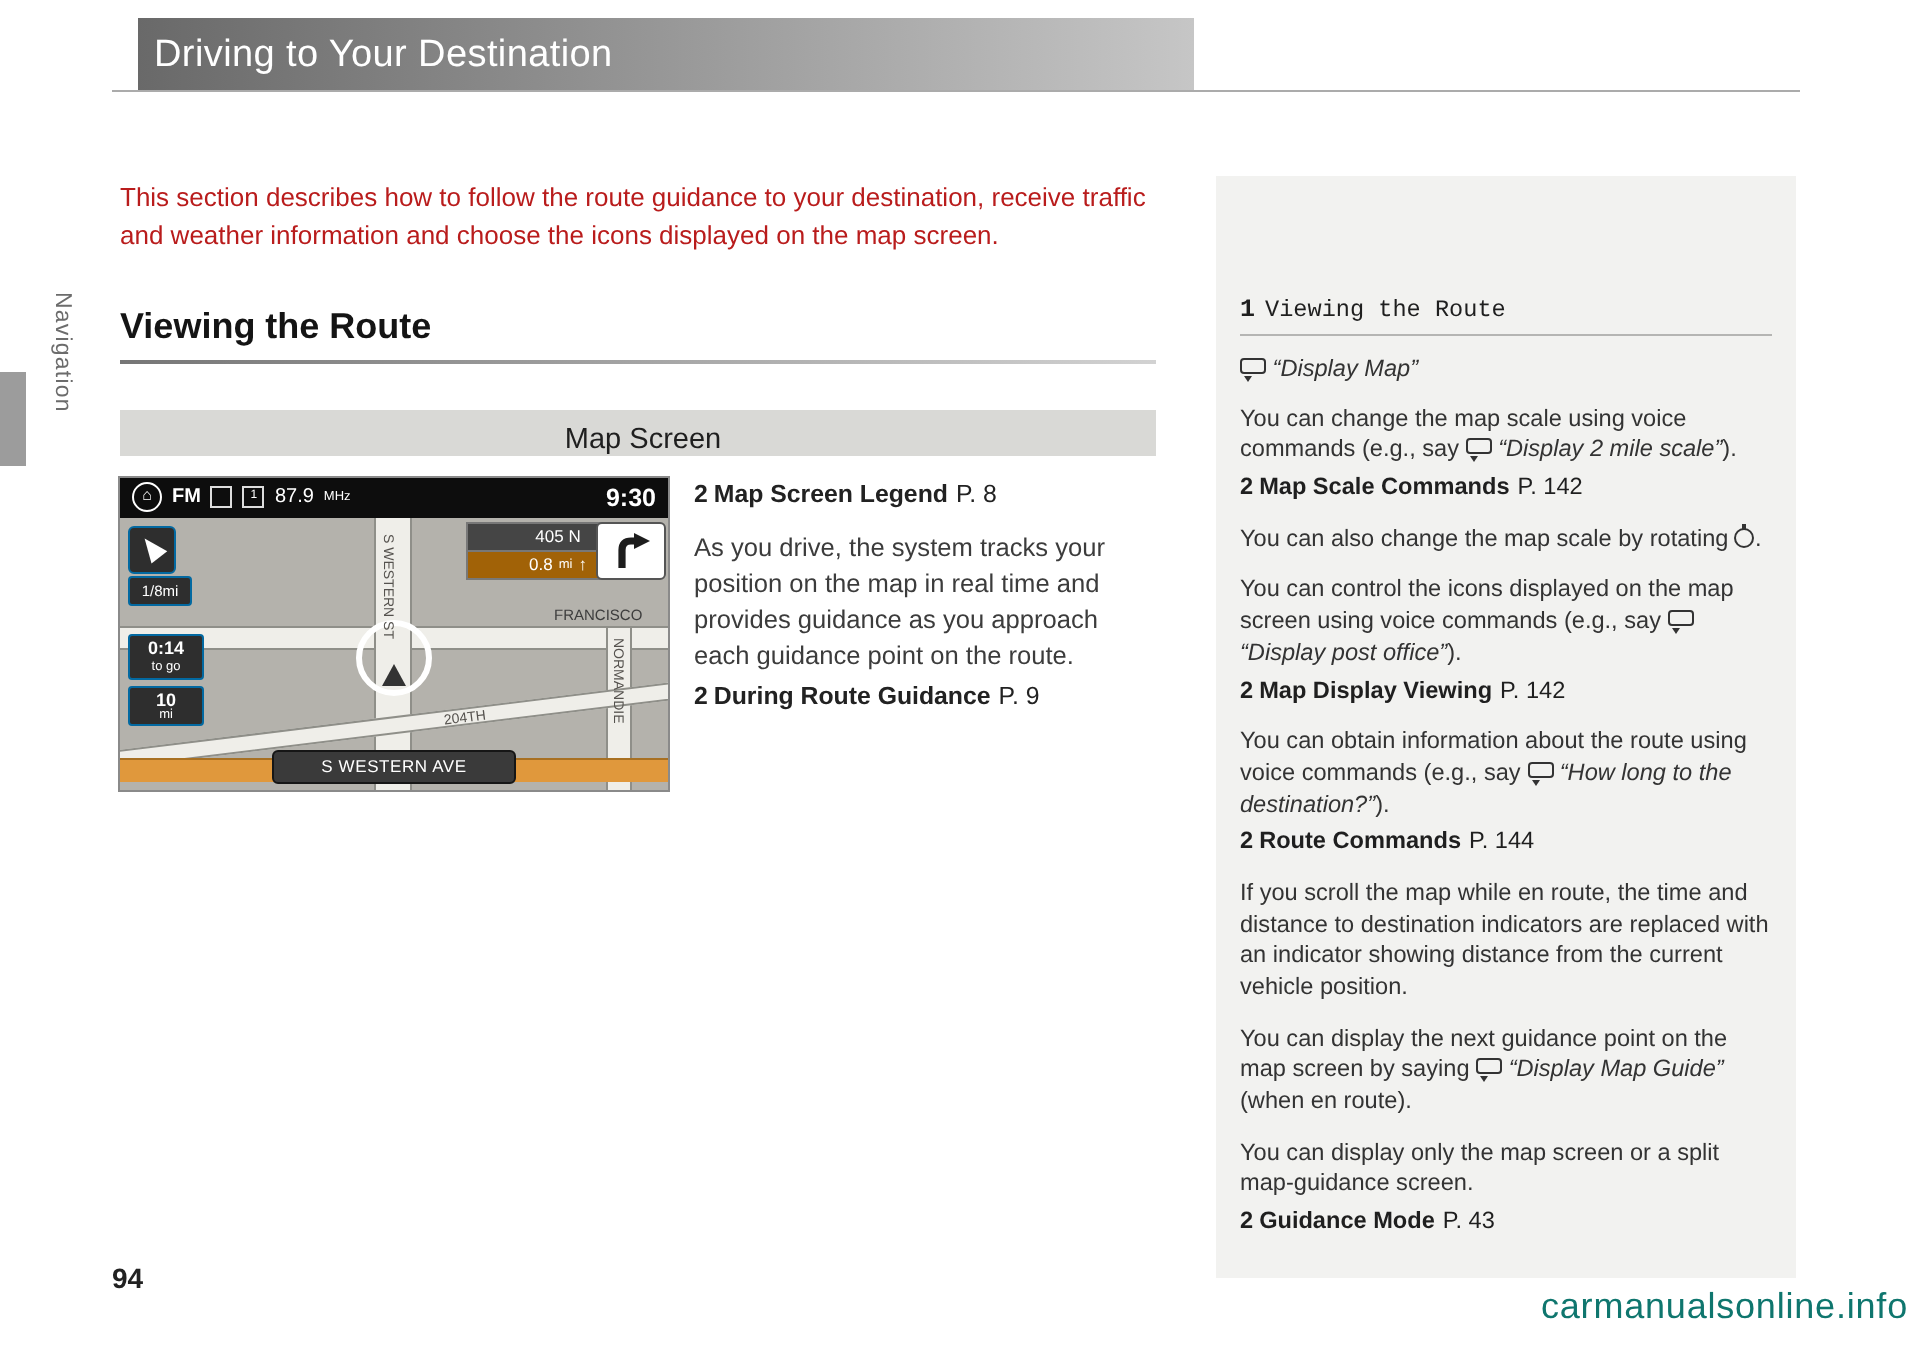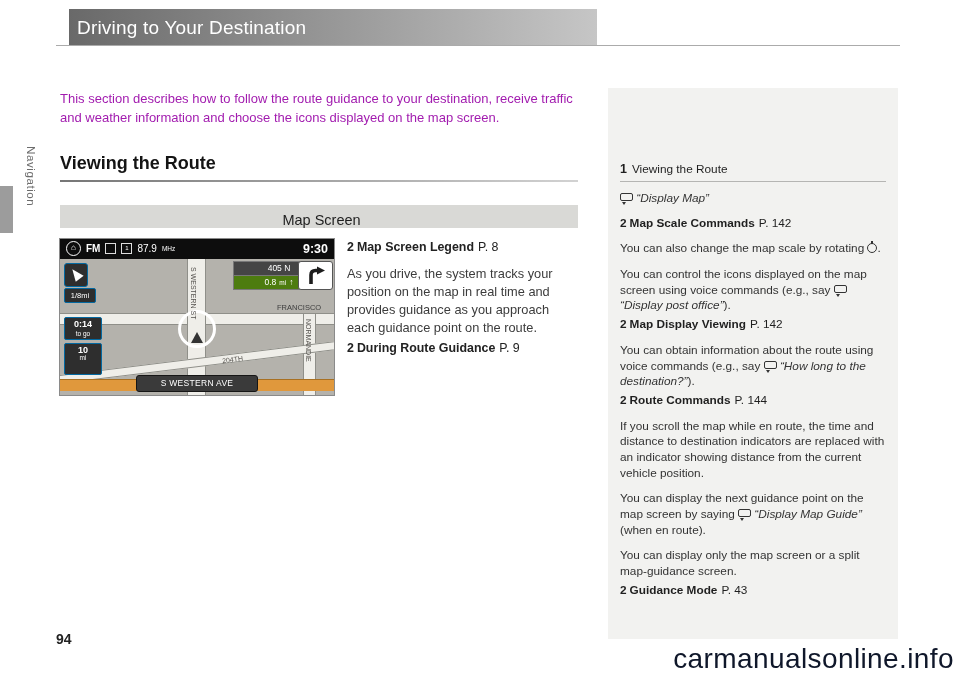--- a/index.html
+++ b/index.html
@@ -10,21 +10,21 @@
     background:linear-gradient(to right,#696969,#c6c6c6);color:#fff;font-size:19px;
     display:flex;align-items:center;padding-left:8px;box-sizing:border-box;letter-spacing:.2px;margin-left:13px;}
   .header-rule{position:absolute;left:56px;top:45px;width:844px;height:1px;background:#ababab;}
 
   
   .chapter-tab{position:absolute;left:0;top:186px;width:13px;height:47px;background:#9c9c9c;}
   .chapter-label{position:absolute;left:25px;top:146px;writing-mode:vertical-rl;font-size:11.5px;color:#6c6c6c;letter-spacing:.6px;}
 
   
   .main{position:absolute;left:60px;top:90px;width:518px;}
-  .intro{font-size:13px;color:#a21caf;line-height:1.45;margin:0;}
+  .intro{font-size:13px;color:#b91c1c;line-height:1.45;margin:0;}
   .section-title{margin:25px 0 6px;font-size:18px;color:#141414;font-weight:bold;}
   .section-rule{height:2px;background:linear-gradient(to right,#767676,#d2d2d2);margin-bottom:23px;}
   .subsection-bar{background:#d9d9d6;height:23px;display:flex;align-items:center;gap:7px;padding-left:5px;font-size:14.5px;color:#1f1f1f;margin-bottom:11px;flex-direction:column;}
   .sq{width:10px;height:10px;background:#57575a;display:inline-block;}
   .two-col{display:flex;gap:13px;}
   .col-text{font-size:12.8px;color:#3c3c3c;line-height:1.4;width:231px;}
   .col-text p{margin:0 0 3px;}
   .col-text p.ref{margin:0 0 9px;font-size:12.4px;color:#222;}
   .refnum{font-weight:bold;margin-right:3px;}
   .refpage{margin-left:4px;}
@@ -50,57 +50,57 @@
   .m-circle{position:absolute;left:118px;top:71px;width:32px;height:32px;border:3px solid #fff;border-radius:50%;}
   .m-veh{position:absolute;left:131px;top:93px;width:0;height:0;border-left:6px solid transparent;border-right:6px solid transparent;border-bottom:11px solid #333;}
 
   .m-box{position:absolute;background:#2e2e2e;border:1px solid #0369a1;border-radius:2px;color:#fff;z-index:4;}
   .m-compass{left:4px;top:24px;width:22px;height:22px;border-radius:3px;}
   .n-arrow{width:0;height:0;border-left:5px solid transparent;border-right:5px solid transparent;border-bottom:12px solid #fff;transform:rotate(-38deg);margin:4px auto 0;}
   .m-scale{left:4px;top:49px;width:30px;height:13px;font-size:7.5px;display:flex;align-items:center;justify-content:center;}
   .m-eta{left:4px;top:78px;width:38px;height:23px;text-align:center;line-height:1.1;padding-top:2px;box-sizing:border-box;}
   .m-eta .big,.m-dist .big{font-size:9px;font-weight:bold;display:block;}
   .m-eta .small,.m-dist .small{font-size:6.5px;display:block;}
-  .m-dist{left:4px;top:104px;width:38px;height:32px;text-align:center;line-height:1.05;padding-top:2px;box-sizing:border-box;}
+  .m-dist{left:4px;top:104px;width:38px;height:20px;text-align:center;line-height:1.05;padding-top:2px;box-sizing:border-box;}
 
   .m-banner{position:absolute;left:150px;top:22px;width:92px;z-index:4;margin-left:23px;}
   .m-hwy{height:13px;background:#454545;border:1px solid #787878;color:#fff;font-size:8.5px;display:flex;align-items:center;justify-content:center;}
-  .m-next{height:13px;background:#4d7c0f;border:1px solid #787878;border-top:none;color:#fff;font-size:8.5px;display:flex;align-items:center;justify-content:center;gap:3px;}
+  .m-next{height:13px;background:#a16207;border:1px solid #787878;border-top:none;color:#fff;font-size:8.5px;display:flex;align-items:center;justify-content:center;gap:3px;}
   .m-next .u{font-size:6.5px;}
   .m-turn{position:absolute;left:238px;top:22px;width:33px;height:27px;background:#fff;border:1px solid #555;border-radius:3px;display:flex;align-items:center;justify-content:center;z-index:4;}
 
   .lbl{position:absolute;font-size:7.5px;color:#3d3d3d;z-index:3;white-space:nowrap;}
   .lbl-fran{left:217px;top:64px;}
   .lbl-wst{left:130px;top:28px;writing-mode:vertical-rl;font-size:7px;color:#55524e;}
   .lbl-norm{left:245px;top:80px;writing-mode:vertical-rl;font-size:7px;color:#55524e;}
   .lbl-204{left:162px;top:117px;transform:rotate(-7deg);font-size:7px;color:#55524e;}
   .m-plate{position:absolute;left:76px;top:136px;width:120px;height:15px;background:#3a3a3a;border:1px solid #161616;border-radius:3px;color:#fff;font-size:8.5px;display:flex;align-items:center;justify-content:center;letter-spacing:.3px;z-index:4;}
 
   
   .notes{position:absolute;left:608px;top:88px;width:290px;height:551px;background:#f2f2f0;box-sizing:border-box;padding:10px 12px;font-size:11.8px;color:#333;overflow:hidden;}
-  .notes-title{margin-top:64px;font-size:11.8px;color:#1f1f1f;}
+  .notes-title{margin-top:50px;font-size:11.8px;color:#1f1f1f;font-family:Liberation Mono, monospace;}
   .info-num{font-weight:bold;margin-right:5px;font-size:12.5px;}
   .notes-rule{height:1px;background:#b5b5b3;margin:5px 0 9px;}
   .notes p{line-height:1.33;}
   .nvoice{margin:0 0 9px;font-style:italic;}
   .np-t{margin:0 0 3px;}
   .np-l{margin:0 0 10px;}
   .nref{margin:0 0 10px;color:#1f1f1f;}
   .notes i{font-style:italic;}
 
   
   .vicon{display:inline-block;width:13px;height:11px;position:relative;vertical-align:-2px;}
   .vicon::before{content:"";position:absolute;left:0;top:0;width:11px;height:6px;border:1px solid #333;border-radius:2px;}
   .vicon::after{content:"";position:absolute;left:2px;top:9px;border-left:2px solid transparent;border-right:2px solid transparent;border-top:3px solid #333;}
   .dicon{display:inline-block;width:10px;height:10px;border:1px solid #333;border-radius:50%;position:relative;vertical-align:-1px;box-sizing:border-box;}
   .dicon::before{content:"";position:absolute;left:3px;top:-3px;width:2px;height:3px;background:#333;}
 
   
   .page-number{position:absolute;left:56px;top:631px;font-size:14px;font-weight:bold;color:#222;}
-  .watermark{position:absolute;right:6px;top:643px;font-size:28px;color:#0f172a;letter-spacing:.4px;text-align:center;}
+  .watermark{position:absolute;right:6px;top:643px;font-size:18px;color:#0f766e;letter-spacing:.4px;text-align:center;}
 </style>
 </head>
 <body>
 
 <div class="page">
 
   <div class="header-bar">
     <span>Driving to Your Destination</span>
   </div>
   <div class="header-rule"></div>
@@ -191,20 +191,21 @@
   <aside class="notes">
     <div class="notes-title">
       <span class="info-num">1</span><span>Viewing the Route</span>
     </div>
     <div class="notes-rule"></div>
 
     <p class="nvoice">
       <span class="vicon"></span> <i>“Display Map”</i>
     </p>
 
+    <p class="np-t"><span>You can change the map scale using voice commands (e.g., say </span><span class="vicon"></span> <i>“Display 2 mile scale”</i><span>).</span></p>
     <p class="nref"><span class="refnum">2</span><b>Map Scale Commands</b><span class="refpage">P. 142</span></p>
 
     <p class="np-l"><span>You can also change the map scale by rotating </span><span class="dicon"></span><span>.</span></p>
 
     <p class="np-t"><span>You can control the icons displayed on the map screen using voice commands (e.g., say </span><span class="vicon"></span> <i>“Display post office”</i><span>).</span></p>
     <p class="nref"><span class="refnum">2</span><b>Map Display Viewing</b><span class="refpage">P. 142</span></p>
 
     <p class="np-t"><span>You can obtain information about the route using voice commands (e.g., say </span><span class="vicon"></span> <i>“How long to the destination?”</i><span>).</span></p>
     <p class="nref"><span class="refnum">2</span><b>Route Commands</b><span class="refpage">P. 144</span></p>
 

